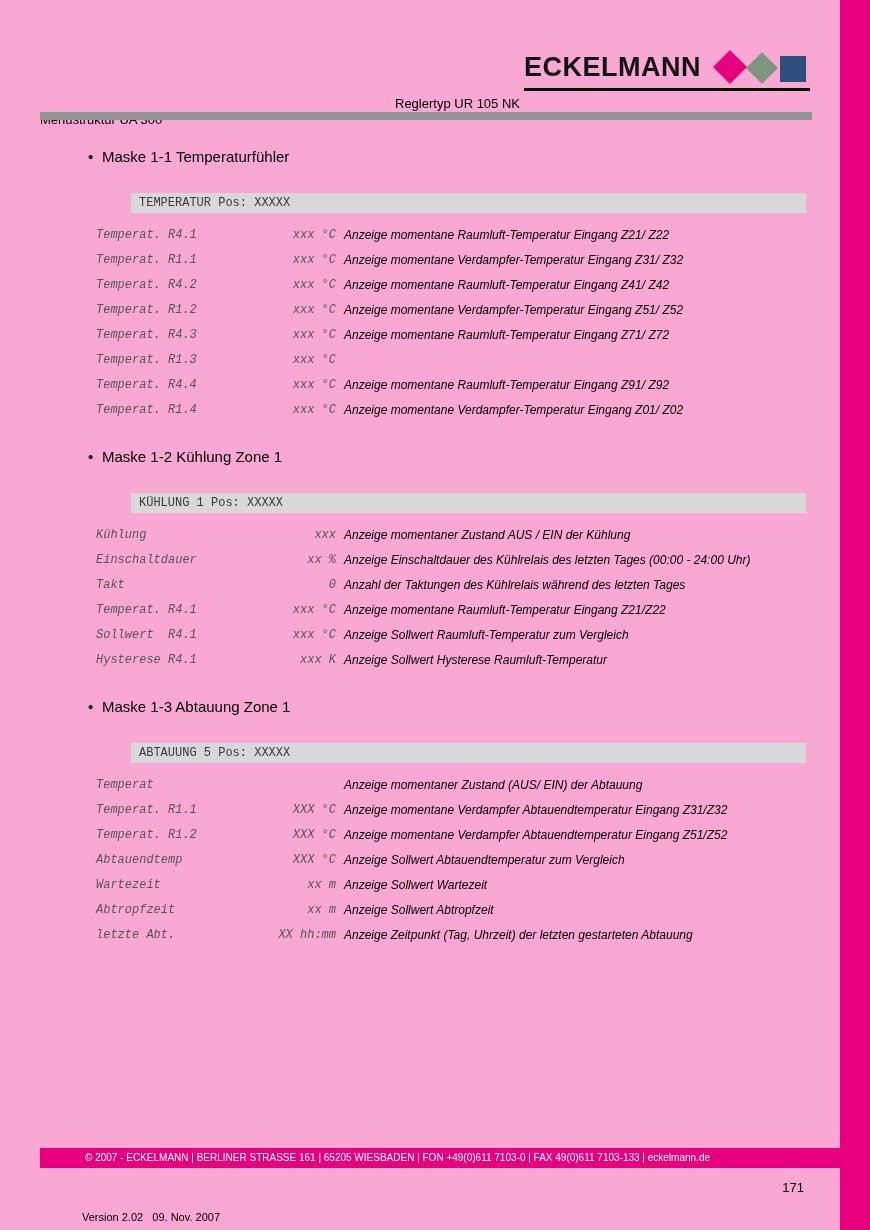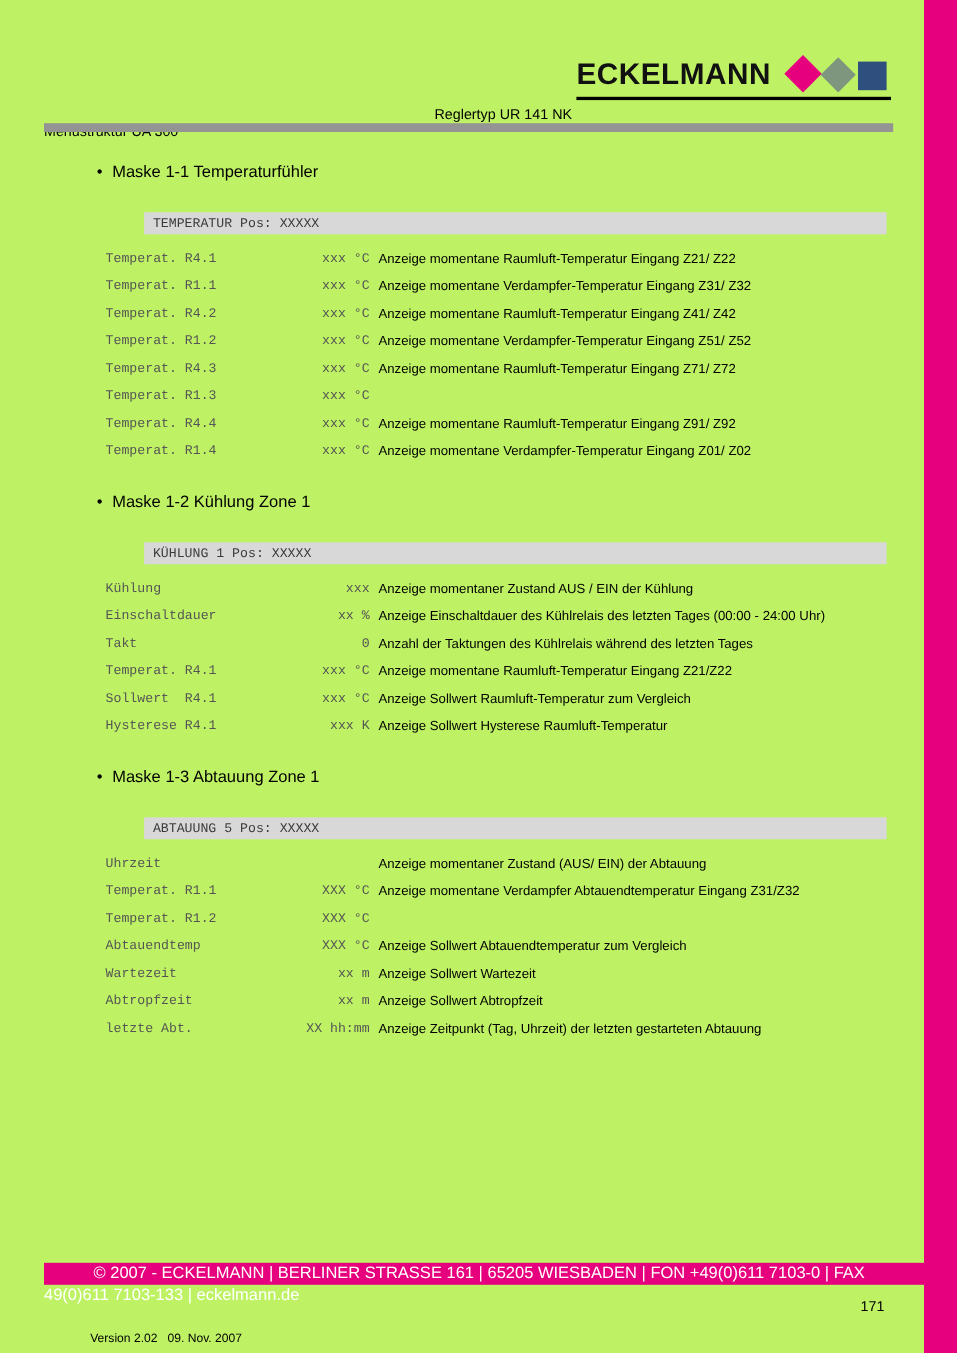--- a/index.html
+++ b/index.html
@@ -1,20 +1,20 @@
 <!DOCTYPE html>
 <html><head>
 <meta charset="utf-8">
 <style>
   html, body { margin: 0; padding: 0; background: #ffffff; }
   .page {
     position: relative;
     width: 870px;
     height: 1230px;
-    background: #bef264;
+    background: #f9a8d4;
     overflow: hidden;
     font-family: "Liberation Sans", sans-serif;
     color: #000;
   }
 
   
   .edge-strip {
     position: absolute;
     top: 0; right: 0;
     width: 30px; height: 1230px;
@@ -83,21 +83,21 @@
     height: 20px;
     line-height: 20px;
     background: #D8D8D8;
     padding-left: 8px;
     font-family: "Liberation Mono", monospace;
     font-size: 12px;
     color: #3a3a3a;
     white-space: pre;
     margin-left: 43px;
   }
-  .table-rows { margin-top: 9px; }
+  .table-rows { margin-top: 9px; font-style: italic; }
   .row {
     display: flex;
     align-items: center;
     height: 25px;
   }
   .row-label {
     width: 150px;
     padding-left: 8px;
     font-family: "Liberation Mono", monospace;
     font-size: 12px;
@@ -122,21 +122,21 @@
   }
 
   
   .footer-bar {
     position: absolute;
     top: 1148px; left: 40px;
     width: 800px; height: 20px;
     line-height: 20px;
     background: #E6007E;
     color: #ffffff;
-    font-size: 15px;
+    font-size: 10px;
     padding-left: 0;
   }
   .footer-bar-text { padding-left: 45px; }
   .version-text {
     position: absolute;
     top: 1183px; left: 82px;
     font-size: 11px;
     white-space: pre;
     margin-top: 28px;
   }
@@ -157,21 +157,21 @@
   <div class="logo">
     <span class="logo-text">ECKELMANN</span>
     <svg class="logo-mark" width="102" height="34" viewBox="0 0 102 34">
       <rect x="72" y="6" width="26" height="26" fill="#2F4F7F"></rect>
       <polygon points="54,2 70,18 54,34 38,18" fill="#7E967E"></polygon>
       <polygon points="22,0 39,17 22,34 5,17" fill="#E6007E"></polygon>
     </svg>
   </div>
 
   <div class="header-left">Menüstruktur UA 300</div>
-  <div class="header-right">Reglertyp UR 141 NK</div>
+  <div class="header-right">Reglertyp UR 105 NK</div>
   <div class="header-rule"></div>
 
   <div class="content">
   <div class="section">
     <div class="section-title"><span>Maske 1-1 Temperaturfühler</span></div>
     <div class="mask-table">
       <div class="table-header"><span>TEMPERATUR Pos: XXXXX</span></div>
       <div class="table-rows">
   <div class="row">
     <span class="row-label">Temperat. R4.1</span>
@@ -266,34 +266,35 @@
 </div>
     </div>
   </div>
 
   <div class="section">
     <div class="section-title"><span>Maske 1-3 Abtauung Zone 1</span></div>
     <div class="mask-table">
       <div class="table-header"><span>ABTAUUNG 5 Pos: XXXXX</span></div>
       <div class="table-rows">
   <div class="row">
-    <span class="row-label">Uhrzeit</span>
+    <span class="row-label">Temperat</span>
     <span class="row-value"></span>
     <span class="row-desc">Anzeige momentaner Zustand (AUS/ EIN) der Abtauung</span>
   </div>
 
   <div class="row">
     <span class="row-label">Temperat. R1.1</span>
     <span class="row-value">XXX °C</span>
     <span class="row-desc">Anzeige momentane Verdampfer Abtauendtemperatur Eingang Z31/Z32</span>
   </div>
 
   <div class="row">
     <span class="row-label">Temperat. R1.2</span>
     <span class="row-value">XXX °C</span>
+    <span class="row-desc">Anzeige momentane Verdampfer Abtauendtemperatur Eingang Z51/Z52</span>
   </div>
 
   <div class="row">
     <span class="row-label">Abtauendtemp</span>
     <span class="row-value">XXX °C</span>
     <span class="row-desc">Anzeige Sollwert Abtauendtemperatur zum Vergleich</span>
   </div>
 
   <div class="row">
     <span class="row-label">Wartezeit</span>

